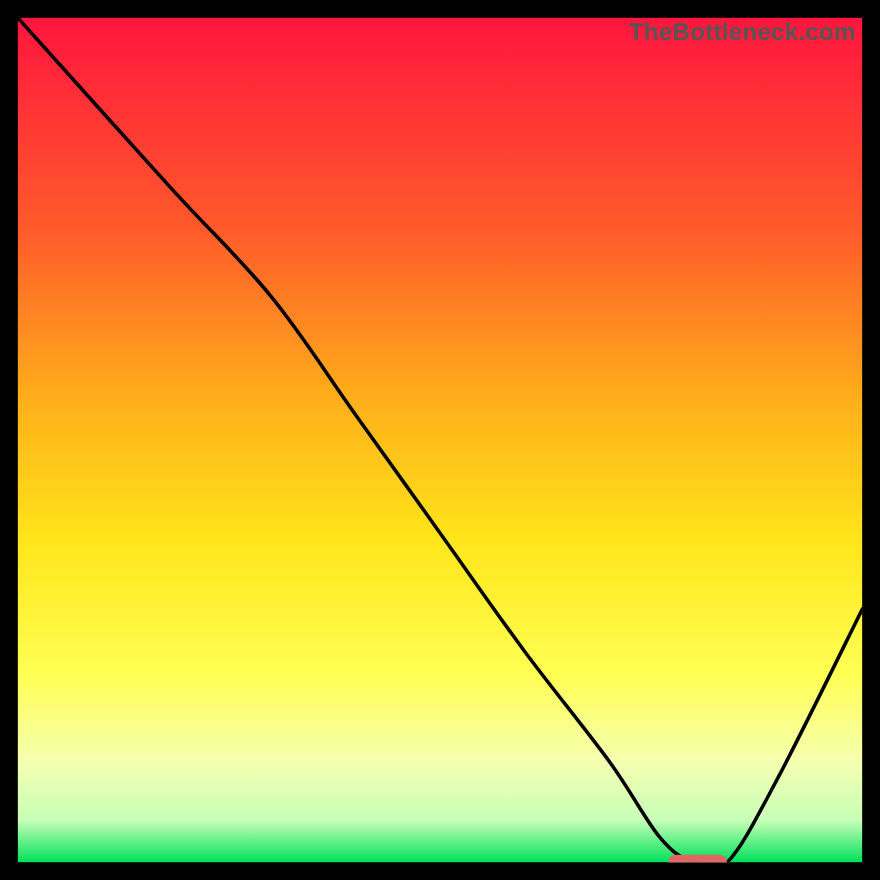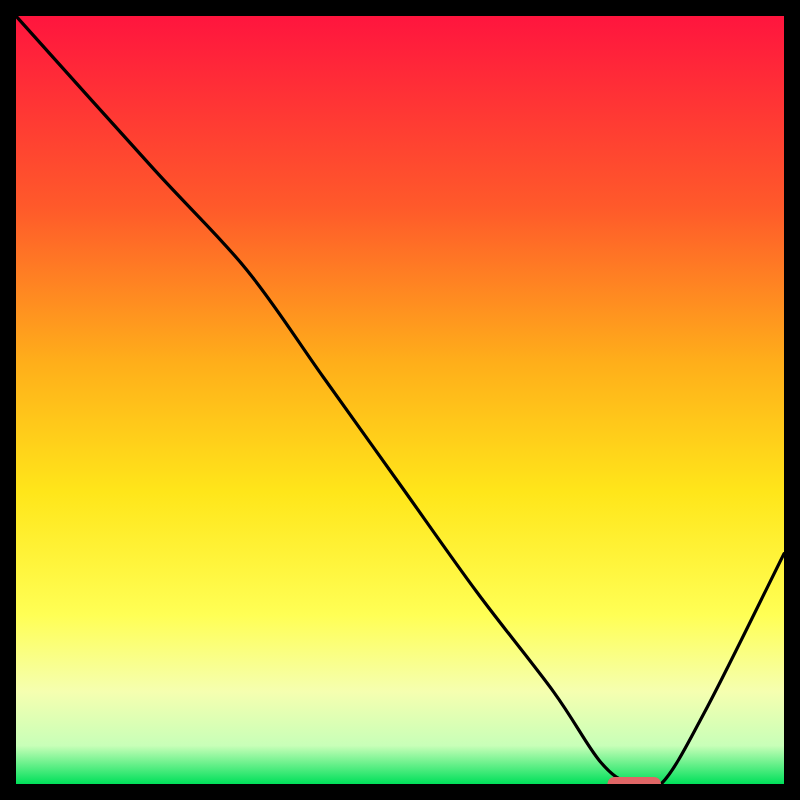--- a/index.html
+++ b/index.html
@@ -23,14 +23,15 @@
           <stop offset="78%" stop-color="#ffff55"></stop>
           <stop offset="88%" stop-color="#f5ffb0"></stop>
           <stop offset="95%" stop-color="#c8ffb8"></stop>
           <stop offset="100%" stop-color="#00e05a"></stop>
         </linearGradient>
       </defs>
       <rect x="0" y="0" width="768" height="768" fill="url(#bg)"></rect>
       <path id="curve" fill="none" stroke="#000000" stroke-width="3.2" stroke-linecap="round" d="M0,0 C23.040000000000003,25.599999999999984 99.84,111.35999999999993 138.24,153.5999999999999 C176.64000000000001,195.8399999999999 202.23999999999998,218.87999999999994 230.39999999999998,253.43999999999994 C258.56,287.99999999999994 281.6,325.11999999999995 307.20000000000005,360.96 C332.80000000000007,396.8 358.40000000000003,432.64 384,468.48 C409.59999999999997,504.32000000000005 435.2,541.44 460.79999999999995,576 C486.3999999999999,610.56 517.1199999999999,647.6800000000001 537.5999999999999,675.84 C558.0799999999999,704 570.88,729.6 583.6800000000001,744.96 C596.4800000000001,760.32 604.1600000000001,764.16 614.4000000000001,768 C624.6400000000001,771.84 632.32,780.8 645.12,768 C657.92,755.2 670.72,729.6 691.2,691.2 C711.6800000000001,652.8000000000001 755.2,563.2 768,537.6"></path>
       <rect id="marker" height="14" rx="7" ry="7" fill="#e06666" x="591.36" y="761" width="53.75999999999999"></rect>
     </svg>
+    <div class="watermark">TheBottleneck.com</div>
   </div>
 </div>
 
 </body></html>

